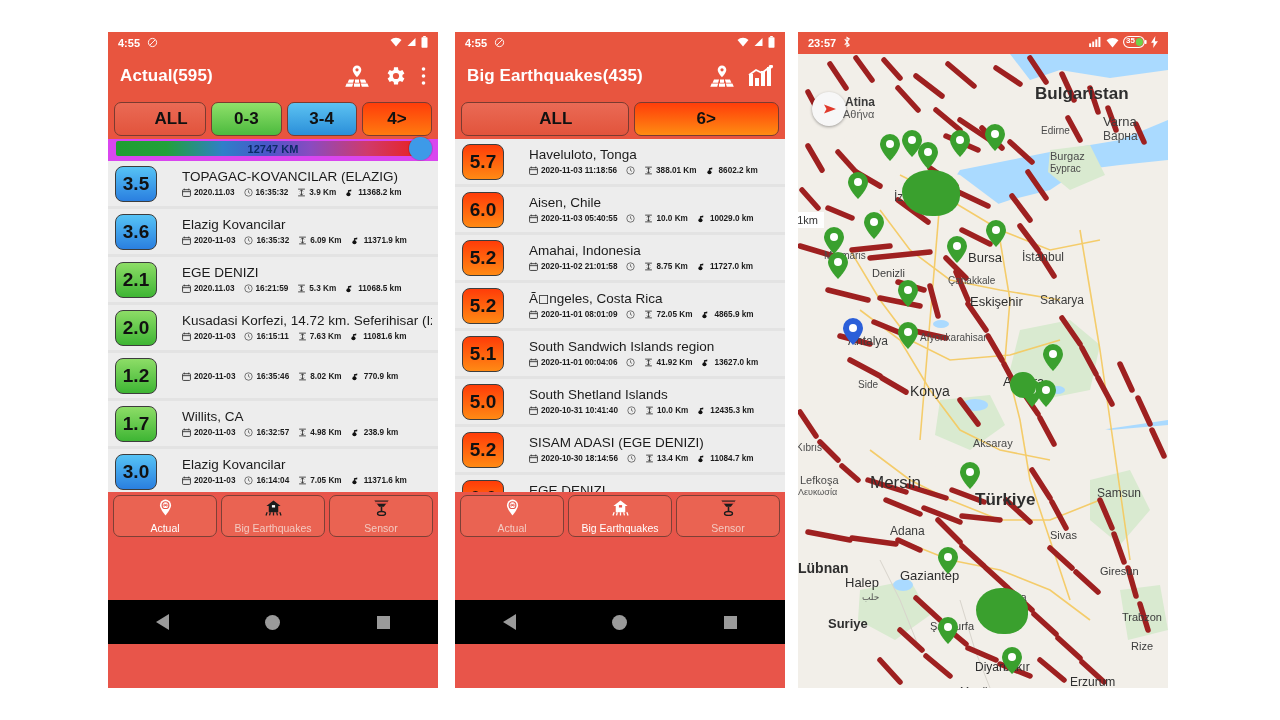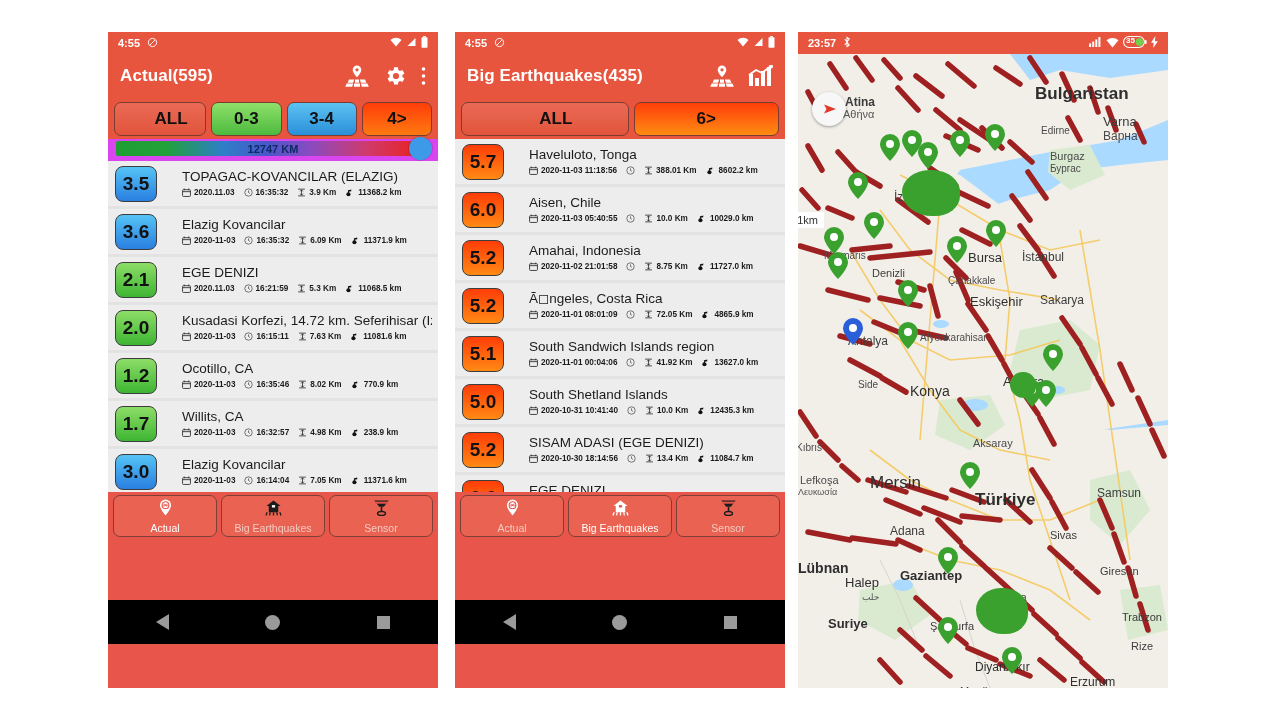--- a/index.html
+++ b/index.html
@@ -349,21 +349,20 @@
                   <path d="M5.5 3.5 L10 2.2 L10 5 L5.5 6" fill="#111"></path>
                 </svg>
               </span>
               <span>11081.6 km</span>
             </div>
           </div>
         </div>
         <div class="row">
           <div class="mag g">1.2</div>
           <div class="rowtext">
-            <div class="place">Ocotillo, CA</div>
             <div class="meta">
               <span class="mi">
                 <svg width="9" height="9" viewBox="0 0 16 16">
                   <rect x="1" y="3" width="14" height="12" rx="1.5" fill="none" stroke="#333" stroke-width="1.6"></rect>
                   <line x1="1" y1="6.5" x2="15" y2="6.5" stroke="#333" stroke-width="1.6"></line>
                   <line x1="4" y1="1" x2="4" y2="4" stroke="#333" stroke-width="1.6"></line>
                   <line x1="12" y1="1" x2="12" y2="4" stroke="#333" stroke-width="1.6"></line>
                 </svg>
               </span>
               <span>2020-11-03</span>
@@ -1215,21 +1214,21 @@
           <div class="maplabel" style="left:177px;top:436px;font-size:17px;font-weight:bold;color:#2e2e2e;">Türkiye</div>
           <div class="maplabel" style="left:299px;top:432px;font-size:12px;font-weight:normal;color:#3c3c3c;">Samsun</div>
           <div class="maplabel" style="left:92px;top:470px;font-size:12px;font-weight:normal;color:#3c3c3c;">Adana</div>
           <div class="maplabel" style="left:252px;top:475px;font-size:11px;font-weight:normal;color:#3c3c3c;">Sivas</div>
           <div class="maplabel" style="left:2px;top:420px;font-size:11px;font-weight:normal;color:#4a4a4a;">Lefkoşa</div>
           <div class="maplabel" style="left:0px;top:433px;font-size:9px;font-weight:normal;color:#555;">Λευκωσία</div>
           <div class="maplabel" style="left:-2px;top:388px;font-size:10px;font-weight:normal;color:#4a4a4a;">Kıbrıs</div>
           <div class="maplabel" style="left:0px;top:506px;font-size:14px;font-weight:bold;color:#2e2e2e;">Lübnan</div>
           <div class="maplabel" style="left:47px;top:521px;font-size:13px;font-weight:normal;color:#2e2e2e;">Halep</div>
           <div class="maplabel" style="left:64px;top:538px;font-size:9px;font-weight:normal;color:#555;">حلب</div>
-          <div class="maplabel" style="left:102px;top:514px;font-size:13px;font-weight:bold;color:#2e2e2e;">Gaziantep</div>
+          <div class="maplabel" style="left:102px;top:514px;font-size:13px;font-weight:normal;color:#2e2e2e;">Gaziantep</div>
           <div class="maplabel" style="left:302px;top:511px;font-size:11px;font-weight:normal;color:#3c3c3c;">Giresun</div>
           <div class="maplabel" style="left:30px;top:562px;font-size:13px;font-weight:bold;color:#2e2e2e;">Suriye</div>
           <div class="maplabel" style="left:132px;top:566px;font-size:11px;font-weight:normal;color:#3c3c3c;">Şanlıurfa</div>
           <div class="maplabel" style="left:190px;top:537px;font-size:11px;font-weight:normal;color:#3c3c3c;">Malatya</div>
           <div class="maplabel" style="left:324px;top:557px;font-size:11px;font-weight:normal;color:#3c3c3c;">Trabzon</div>
           <div class="maplabel" style="left:333px;top:586px;font-size:11px;font-weight:normal;color:#3c3c3c;">Rize</div>
           <div class="maplabel" style="left:177px;top:606px;font-size:12px;font-weight:normal;color:#2e2e2e;">Diyarbakır</div>
           <div class="maplabel" style="left:272px;top:621px;font-size:12px;font-weight:normal;color:#2e2e2e;">Erzurum</div>
           <div class="maplabel" style="left:162px;top:631px;font-size:11px;font-weight:normal;color:#3c3c3c;">Mardin</div>
         </div>

